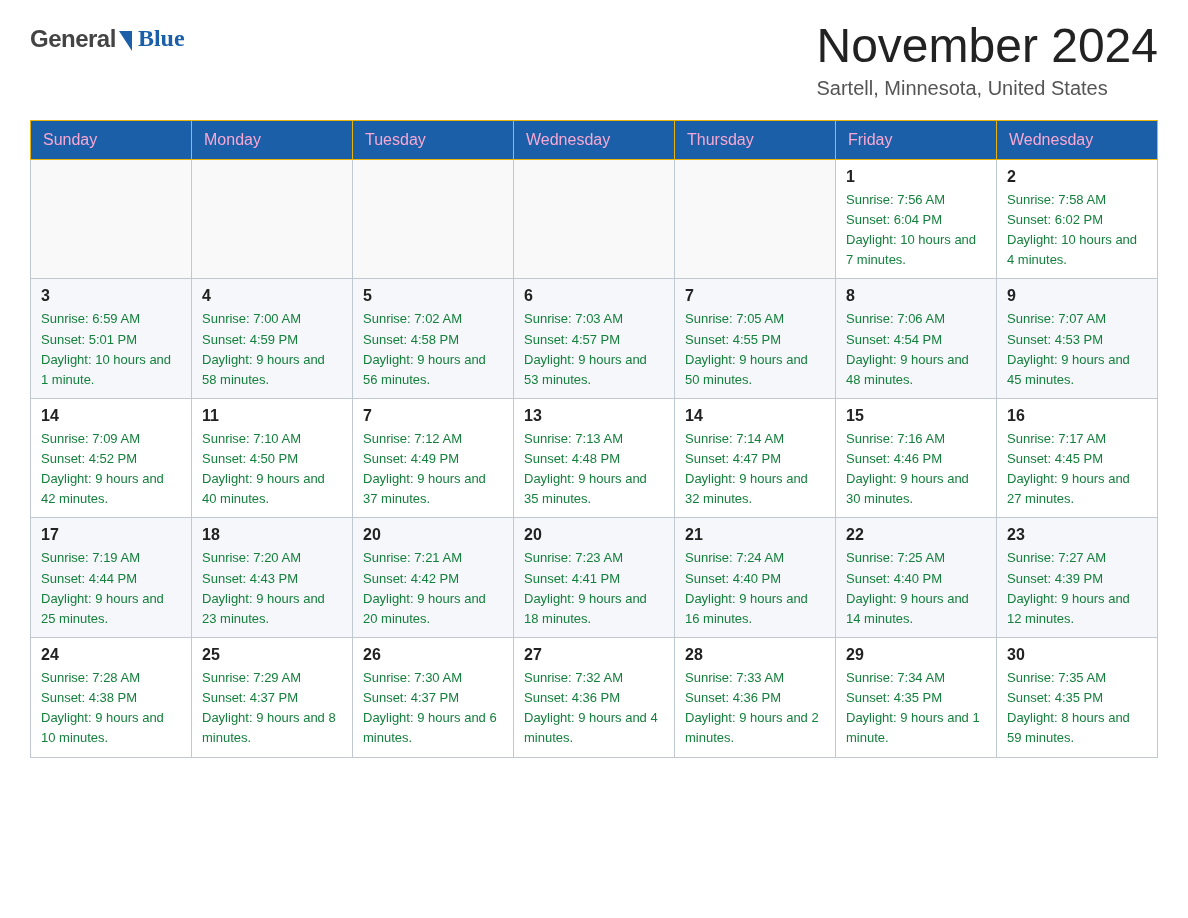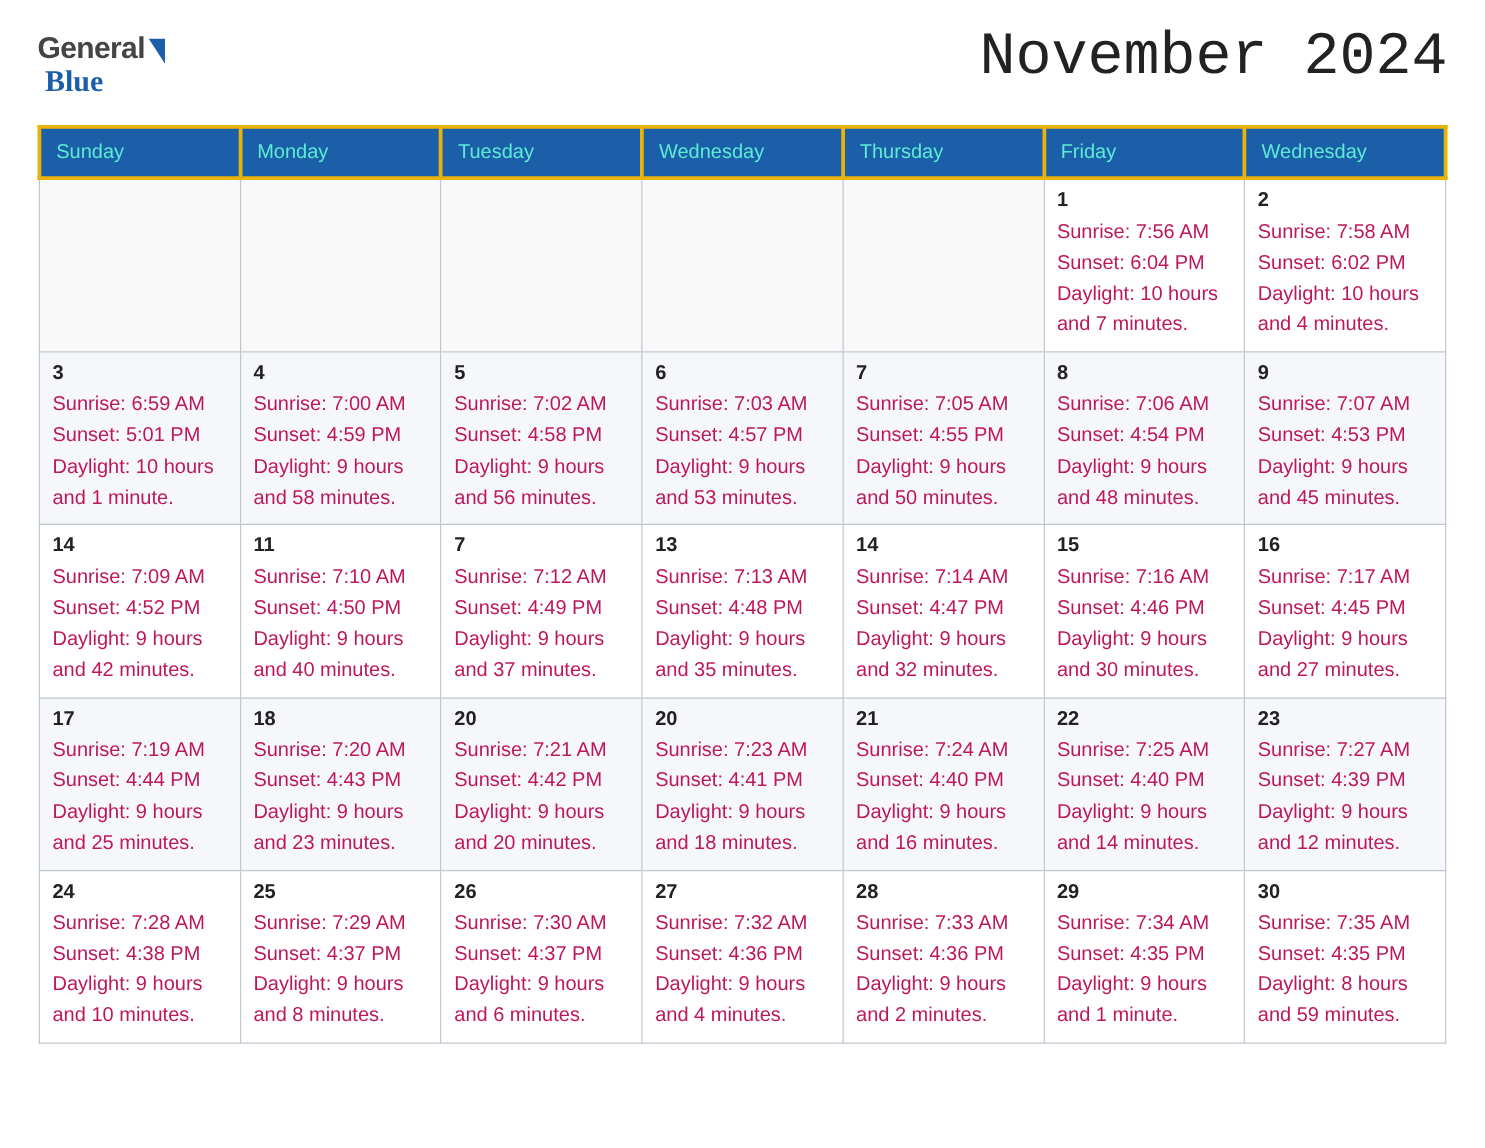--- a/index.html
+++ b/index.html
@@ -10,46 +10,45 @@
       width: 1188px;
       min-height: 918px;
     }
     .header {
       display: flex;
       justify-content: space-between;
       align-items: flex-start;
       margin-bottom: 20px;
     }
     .title-section {
-      font-family: Liberation Mono, monospace;
     }
     .main-title {
       font-size: 48px;
       font-weight: normal;
       color: #222;
       line-height: 1.1;
     }
     .subtitle {
       font-size: 20px;
       color: #555;
       margin-top: 4px;
     }
     .calendar {
       width: 100%;
       border-collapse: collapse;
       border: 1px solid #b0b8c1;
     }
     .calendar th {
       background-color: #1a5fa8;
-      color: #5eead4;
+      color: #f9a8d4;
       font-size: 16px;
       font-weight: normal;
       padding: 10px 12px;
       text-align: left;
-      border: 3px solid #eab308;
+      border: 1px solid #eab308;
     }
     .calendar td {
       vertical-align: top;
       padding: 8px 10px;
       border: 1px solid #c0c8d0;
       width: 14.28%;
       min-height: 100px;
       font-size: 13px;
       color: #333;
       background: #fff;
@@ -61,30 +60,29 @@
       background: #fff;
     }
     .day-number {
       font-size: 16px;
       font-weight: bold;
       color: #222;
       margin-bottom: 4px;
       display: block;
     }
     .day-info {
-      font-size: 16px;
-      color: #be185d;
+      font-size: 13px;
+      color: #15803d;
       line-height: 1.55;
     }
     .empty-cell {
       background: #f9f9f9 !important;
     }
     .logo-wrapper {
       display: flex;
-      flex-direction: column;
       padding-top: 5px;
     }
     .logo-line1 {
       display: flex;
       align-items: center;
     }
     .logo-text-general {
       font-size: 24px;
       font-weight: bold;
       color: #444;
@@ -114,20 +112,21 @@
 <div class="header">
   <div class="logo-wrapper">
     <div class="logo-line1">
       <span class="logo-text-general">General</span>
       <div class="logo-triangle"></div>
     </div>
     <span class="logo-text-blue">Blue</span>
   </div>
   <div class="title-section">
     <div class="main-title">November 2024</div>
+    <div class="subtitle">Sartell, Minnesota, United States</div>
   </div>
 </div>
 
 <table class="calendar">
   <thead>
     <tr>
       <th>Sunday</th>
       <th>Monday</th>
       <th>Tuesday</th>
       <th>Wednesday</th>

